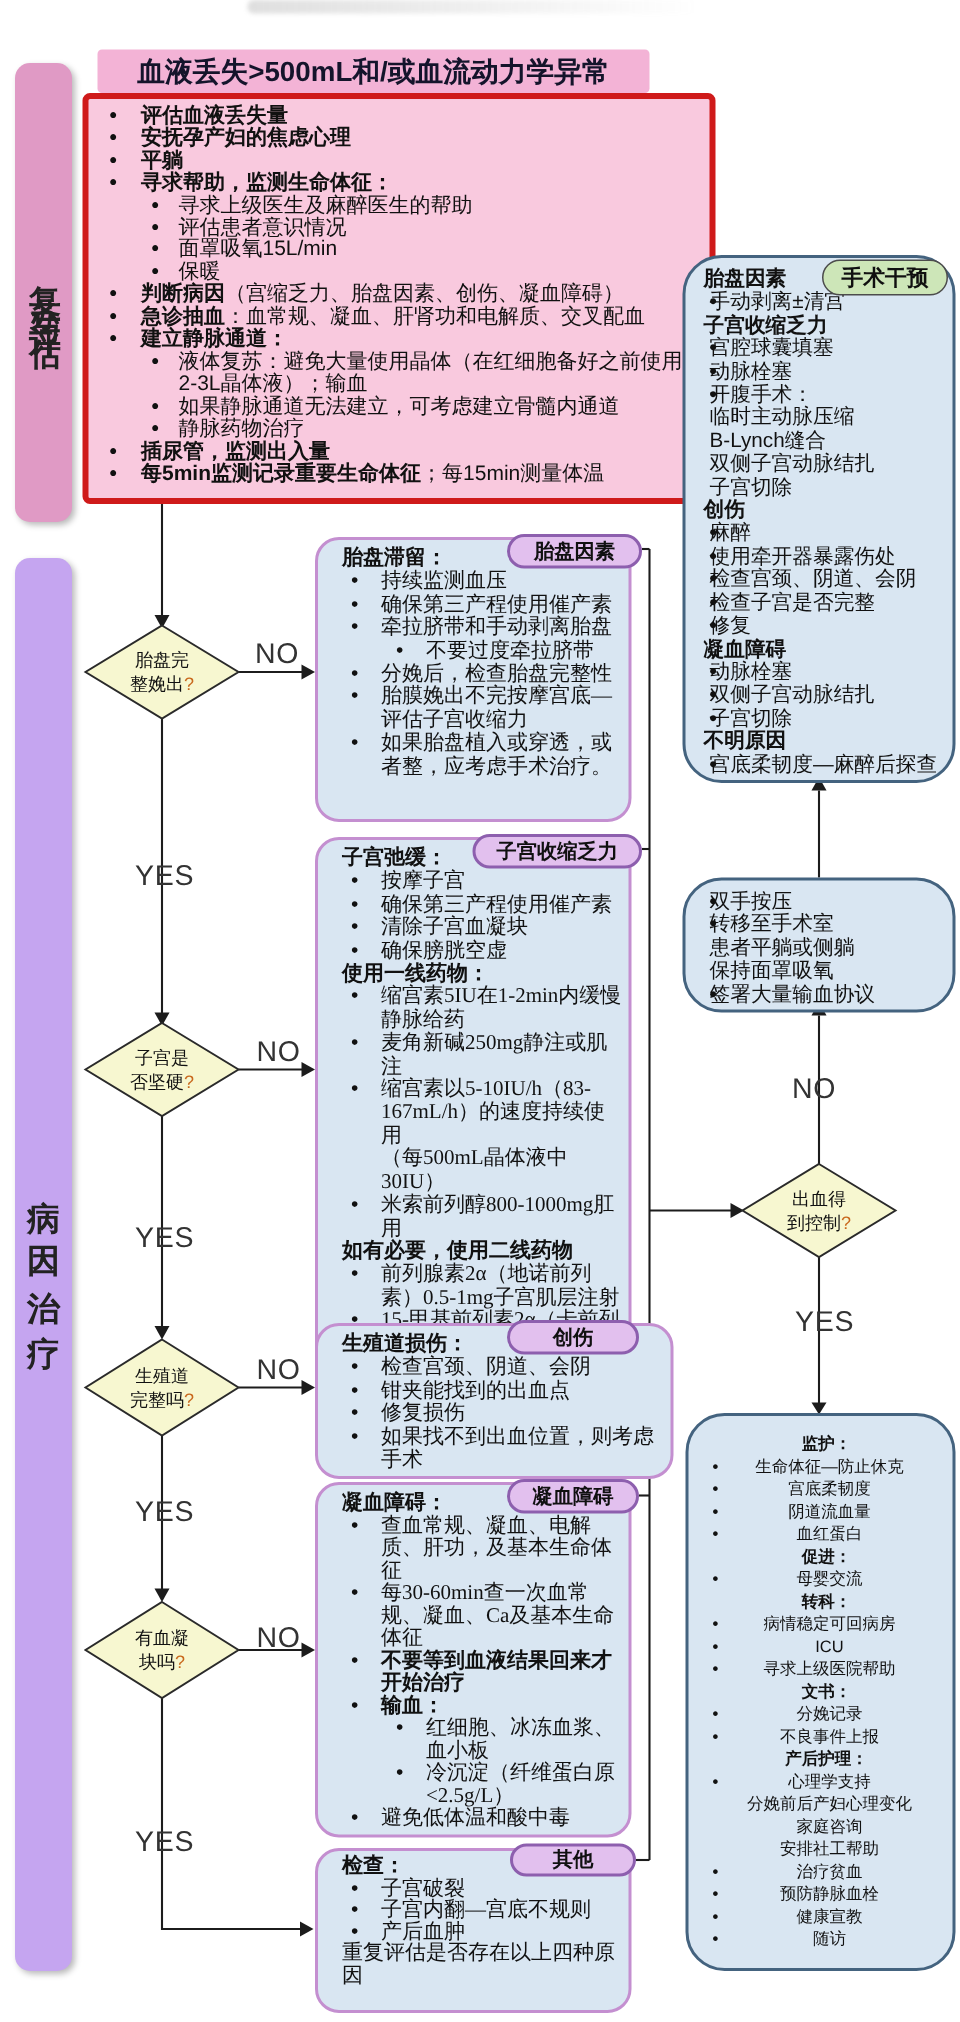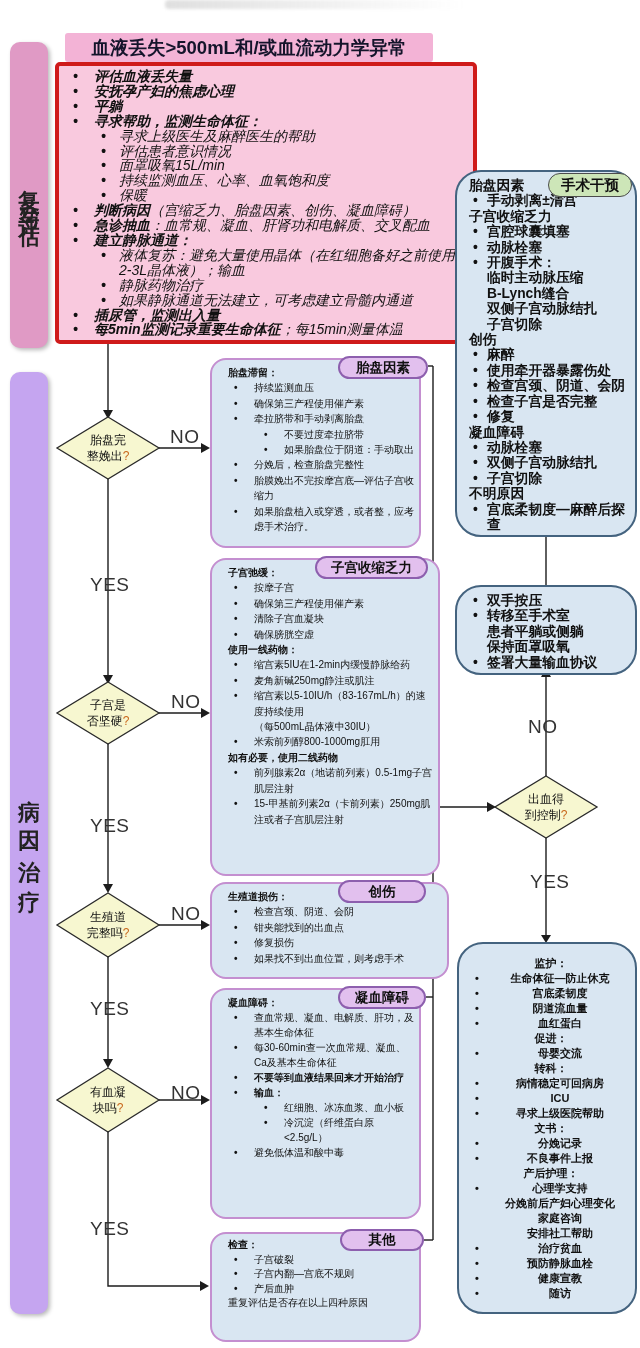--- a/index.html
+++ b/index.html
@@ -9,37 +9,37 @@
   .remnant{left:165px;top:0;width:300px;height:9px;background:linear-gradient(90deg,rgba(140,140,140,.28),rgba(140,140,140,.12) 55%,rgba(140,140,140,0));filter:blur(1.5px);border-radius:4px;}
   
   .vbar{display:flex;align-items:center;justify-content:center;writing-mode:vertical-rl;text-orientation:upright;
         font-weight:bold;color:#222;border-radius:10px;box-shadow:2px 2px 4px rgba(0,0,0,.28);z-index:2;}
   .bar-top{left:10px;top:42px;width:38px;height:306px;background:var(--bar_pink);font-size:21px;letter-spacing:9px;}
   .bar-bottom{left:10px;top:372px;width:38px;height:942px;background:var(--bar_purple);font-size:22px;letter-spacing:30px;}
   
   .header{left:65px;top:33px;width:368px;height:29px;background:var(--header_pink);display:flex;align-items:center;justify-content:center;
           font-weight:bold;font-size:18.5px;color:#14142b;border-radius:3px;z-index:2;}
   .redbox{left:55px;top:62px;width:422px;min-height:274px;background:#f9c9de;border:4px solid var(--alert_red);
-          border-radius:5px;padding:3px 6px 3px 0;font-size:14px;line-height:14.9px;z-index:2;font-style:italic;}
+          border-radius:5px;padding:3px 6px 3px 0;font-size:14px;line-height:14.9px;z-index:2;}
   
   .ln{position:relative;}
   .bo{font-weight:bold;}
   .bu::before{content:"•";position:absolute;font-weight:bold;}
   .redbox .i1{padding-left:35px;}  .redbox .i1.bu::before{left:14px;}
   .redbox .i2{padding-left:60px;}  .redbox .i2.bu::before{left:42px;}
   
   .node{background:var(--node_blue);z-index:2;}
-  .mid{border:2.5px solid #c48fd0;border-radius:16px;padding:5px 4px 3px 0;font-size:10px;line-height:15.4px;}
+  .mid{border:2.5px solid #c48fd0;border-radius:16px;padding:5px 4px 3px 0;font-size:14px;line-height:15.4px;font-family:Liberation Serif, serif;}
   .mid .i0{padding-left:16px;}
   .mid .i1{padding-left:42px;}  .mid .i1.bu::before{left:22px;}
   .mid .i2{padding-left:72px;}  .mid .i2.bu::before{left:52px;}
   
   .rt{border:2.5px solid #44637f;border-radius:26px;font-size:13.8px;line-height:15.4px;padding:6px 4px 3px 0;}
   .rt .i0{padding-left:12px;}
-  .rt .i1{padding-left:30px;font-weight:bold;}  .rt .i1.bu::before{left:16px;}
+  .rt .i1{padding-left:16px;}  .rt .i1.bu::before{left:16px;}
   .rt3{line-height:15px;font-size:11px;padding-top:12px;text-align:center;}
   .mid4{line-height:15px;}
   .mid5{line-height:14.5px;padding-top:4px;}
   
   .badge{position:absolute;box-sizing:border-box;display:flex;align-items:center;justify-content:center;
          font-weight:bold;font-size:13.5px;color:#101010;background:var(--badge_purple);
          border:2px solid #8d5fae;border-radius:12px;z-index:3;}
   .badge-green{background:var(--badge_green);border:1.5px solid #4c4c4c;font-size:14.5px;border-radius:12px;}
   
   .diamond-label{position:absolute;width:100px;text-align:center;font-size:12px;line-height:16px;z-index:2;color:#111;}
@@ -106,46 +106,44 @@
 
   <div class="abs header">血液丢失&gt;500mL和/或血流动力学异常</div>
   <div class="abs redbox">
       <div class="ln i1 bu bo">评估血液丢失量</div>
       <div class="ln i1 bu bo">安抚孕产妇的焦虑心理</div>
       <div class="ln i1 bu bo">平躺</div>
       <div class="ln i1 bu bo">寻求帮助，监测生命体征：</div>
       <div class="ln i2 bu">寻求上级医生及麻醉医生的帮助</div>
       <div class="ln i2 bu">评估患者意识情况</div>
       <div class="ln i2 bu">面罩吸氧15L/min</div>
-      <div class="ln i2 bu">持续监测血压、心率、血氧饱和度</div>
       <div class="ln i2 bu">保暖</div>
       <div class="ln i1 bu"><span class="bo">判断病因</span>（宫缩乏力、胎盘因素、创伤、凝血障碍）</div>
       <div class="ln i1 bu"><span class="bo">急诊抽血</span>：血常规、凝血、肝肾功和电解质、交叉配血</div>
       <div class="ln i1 bu bo">建立静脉通道：</div>
       <div class="ln i2 bu">液体复苏：避免大量使用晶体（在红细胞备好之前使用2-3L晶体液）；输血</div>
+      <div class="ln i2 bu">如果静脉通道无法建立，可考虑建立骨髓内通道</div>
       <div class="ln i2 bu">静脉药物治疗</div>
-      <div class="ln i2 bu">如果静脉通道无法建立，可考虑建立骨髓内通道</div>
       <div class="ln i1 bu bo">插尿管，监测出入量</div>
       <div class="ln i1 bu"><span class="bo">每5min监测记录重要生命体征</span>；每15min测量体温</div>
     </div>
 
   <div class="abs node mid" style="left:210px;top:358px;width:211px;min-height:190px">
       <div class="ln i0 bo">胎盘滞留：</div>
       <div class="ln i1 bu">持续监测血压</div>
       <div class="ln i1 bu">确保第三产程使用催产素</div>
       <div class="ln i1 bu">牵拉脐带和手动剥离胎盘</div>
       <div class="ln i2 bu">不要过度牵拉脐带</div>
-      <div class="ln i2 bu">如果胎盘位于阴道：手动取出</div>
       <div class="ln i1 bu">分娩后，检查胎盘完整性</div>
       <div class="ln i1 bu">胎膜娩出不完按摩宫底—评估子宫收缩力</div>
       <div class="ln i1 bu">如果胎盘植入或穿透，或者整，应考虑手术治疗。</div>
     </div>
   <div class="badge" style="left:338px;top:356px;width:90px;height:23px">胎盘因素</div>
 
-  <div class="abs node mid" style="left:210px;top:558px;width:230px;min-height:318px">
+  <div class="abs node mid" style="left:210px;top:558px;width:211px;min-height:318px">
       <div class="ln i0 bo">子宫弛缓：</div>
       <div class="ln i1 bu">按摩子宫</div>
       <div class="ln i1 bu">确保第三产程使用催产素</div>
       <div class="ln i1 bu">清除子宫血凝块</div>
       <div class="ln i1 bu">确保膀胱空虚</div>
       <div class="ln i0 bo">使用一线药物：</div>
       <div class="ln i1 bu">缩宫素5IU在1-2min内缓慢静脉给药</div>
       <div class="ln i1 bu">麦角新碱250mg静注或肌注</div>
       <div class="ln i1 bu">缩宫素以5-10IU/h（83-167mL/h）的速度持续使用</div>
       <div class="ln i1">（每500mL晶体液中30IU）</div>

